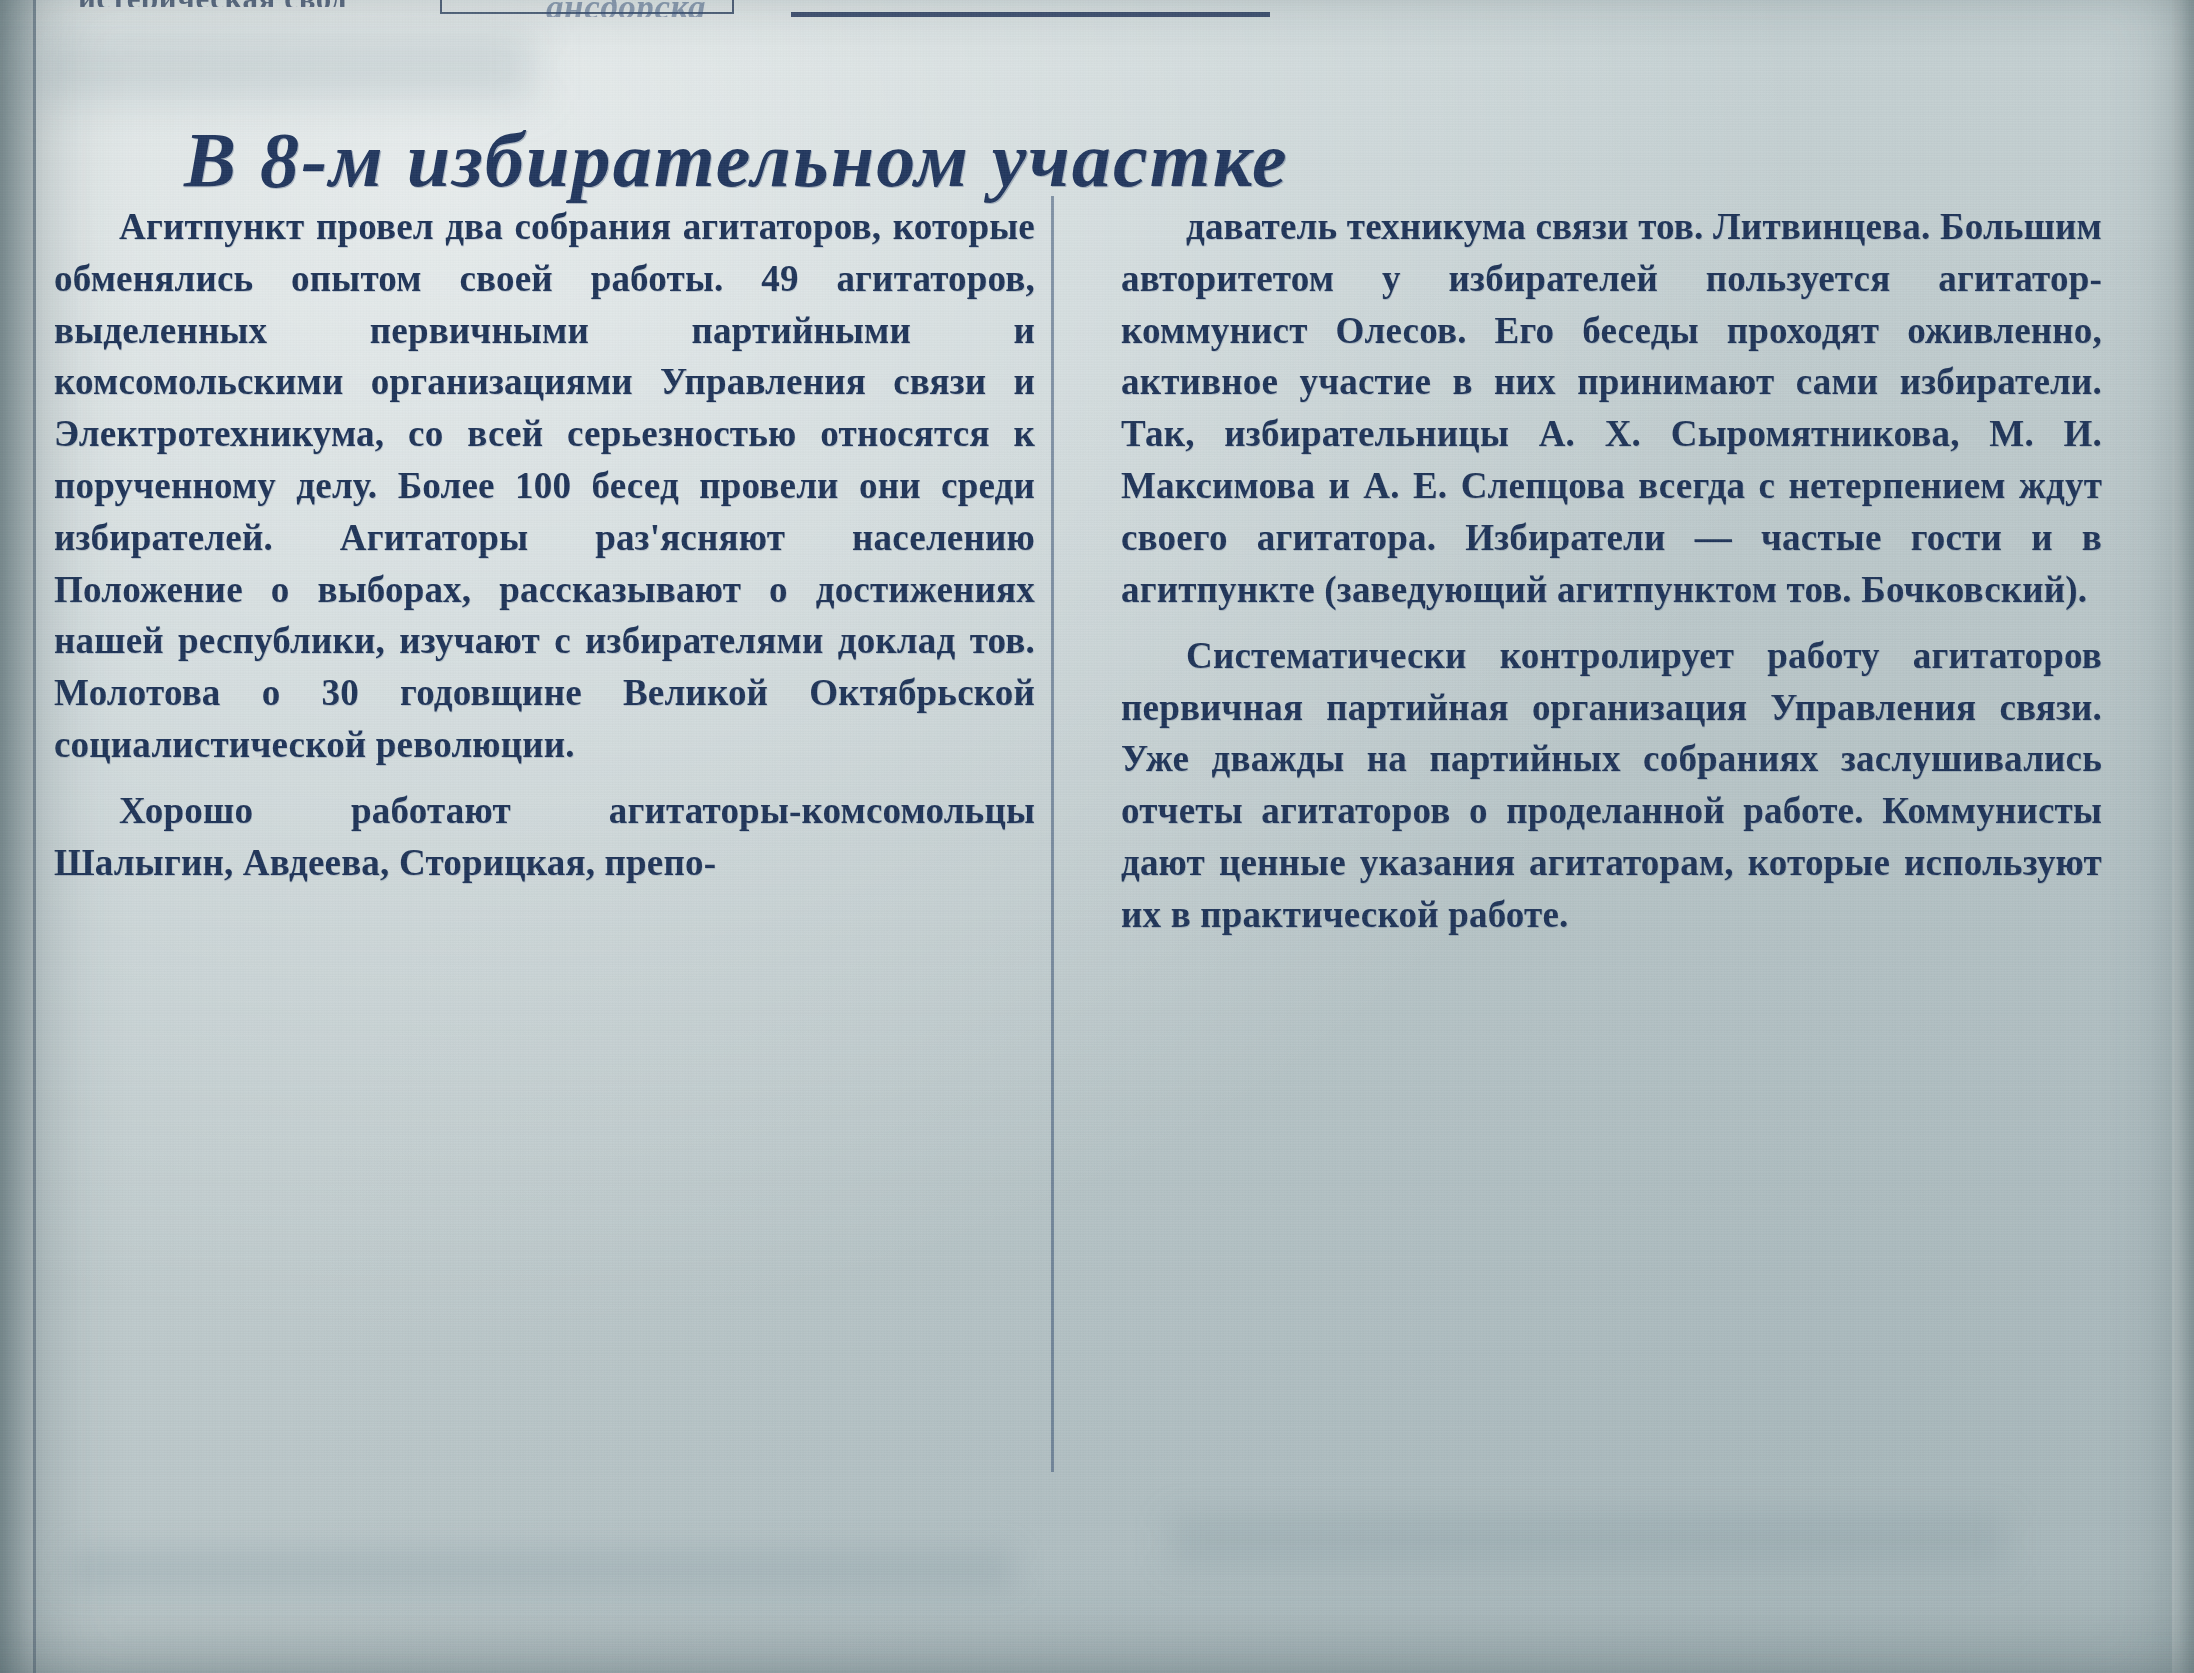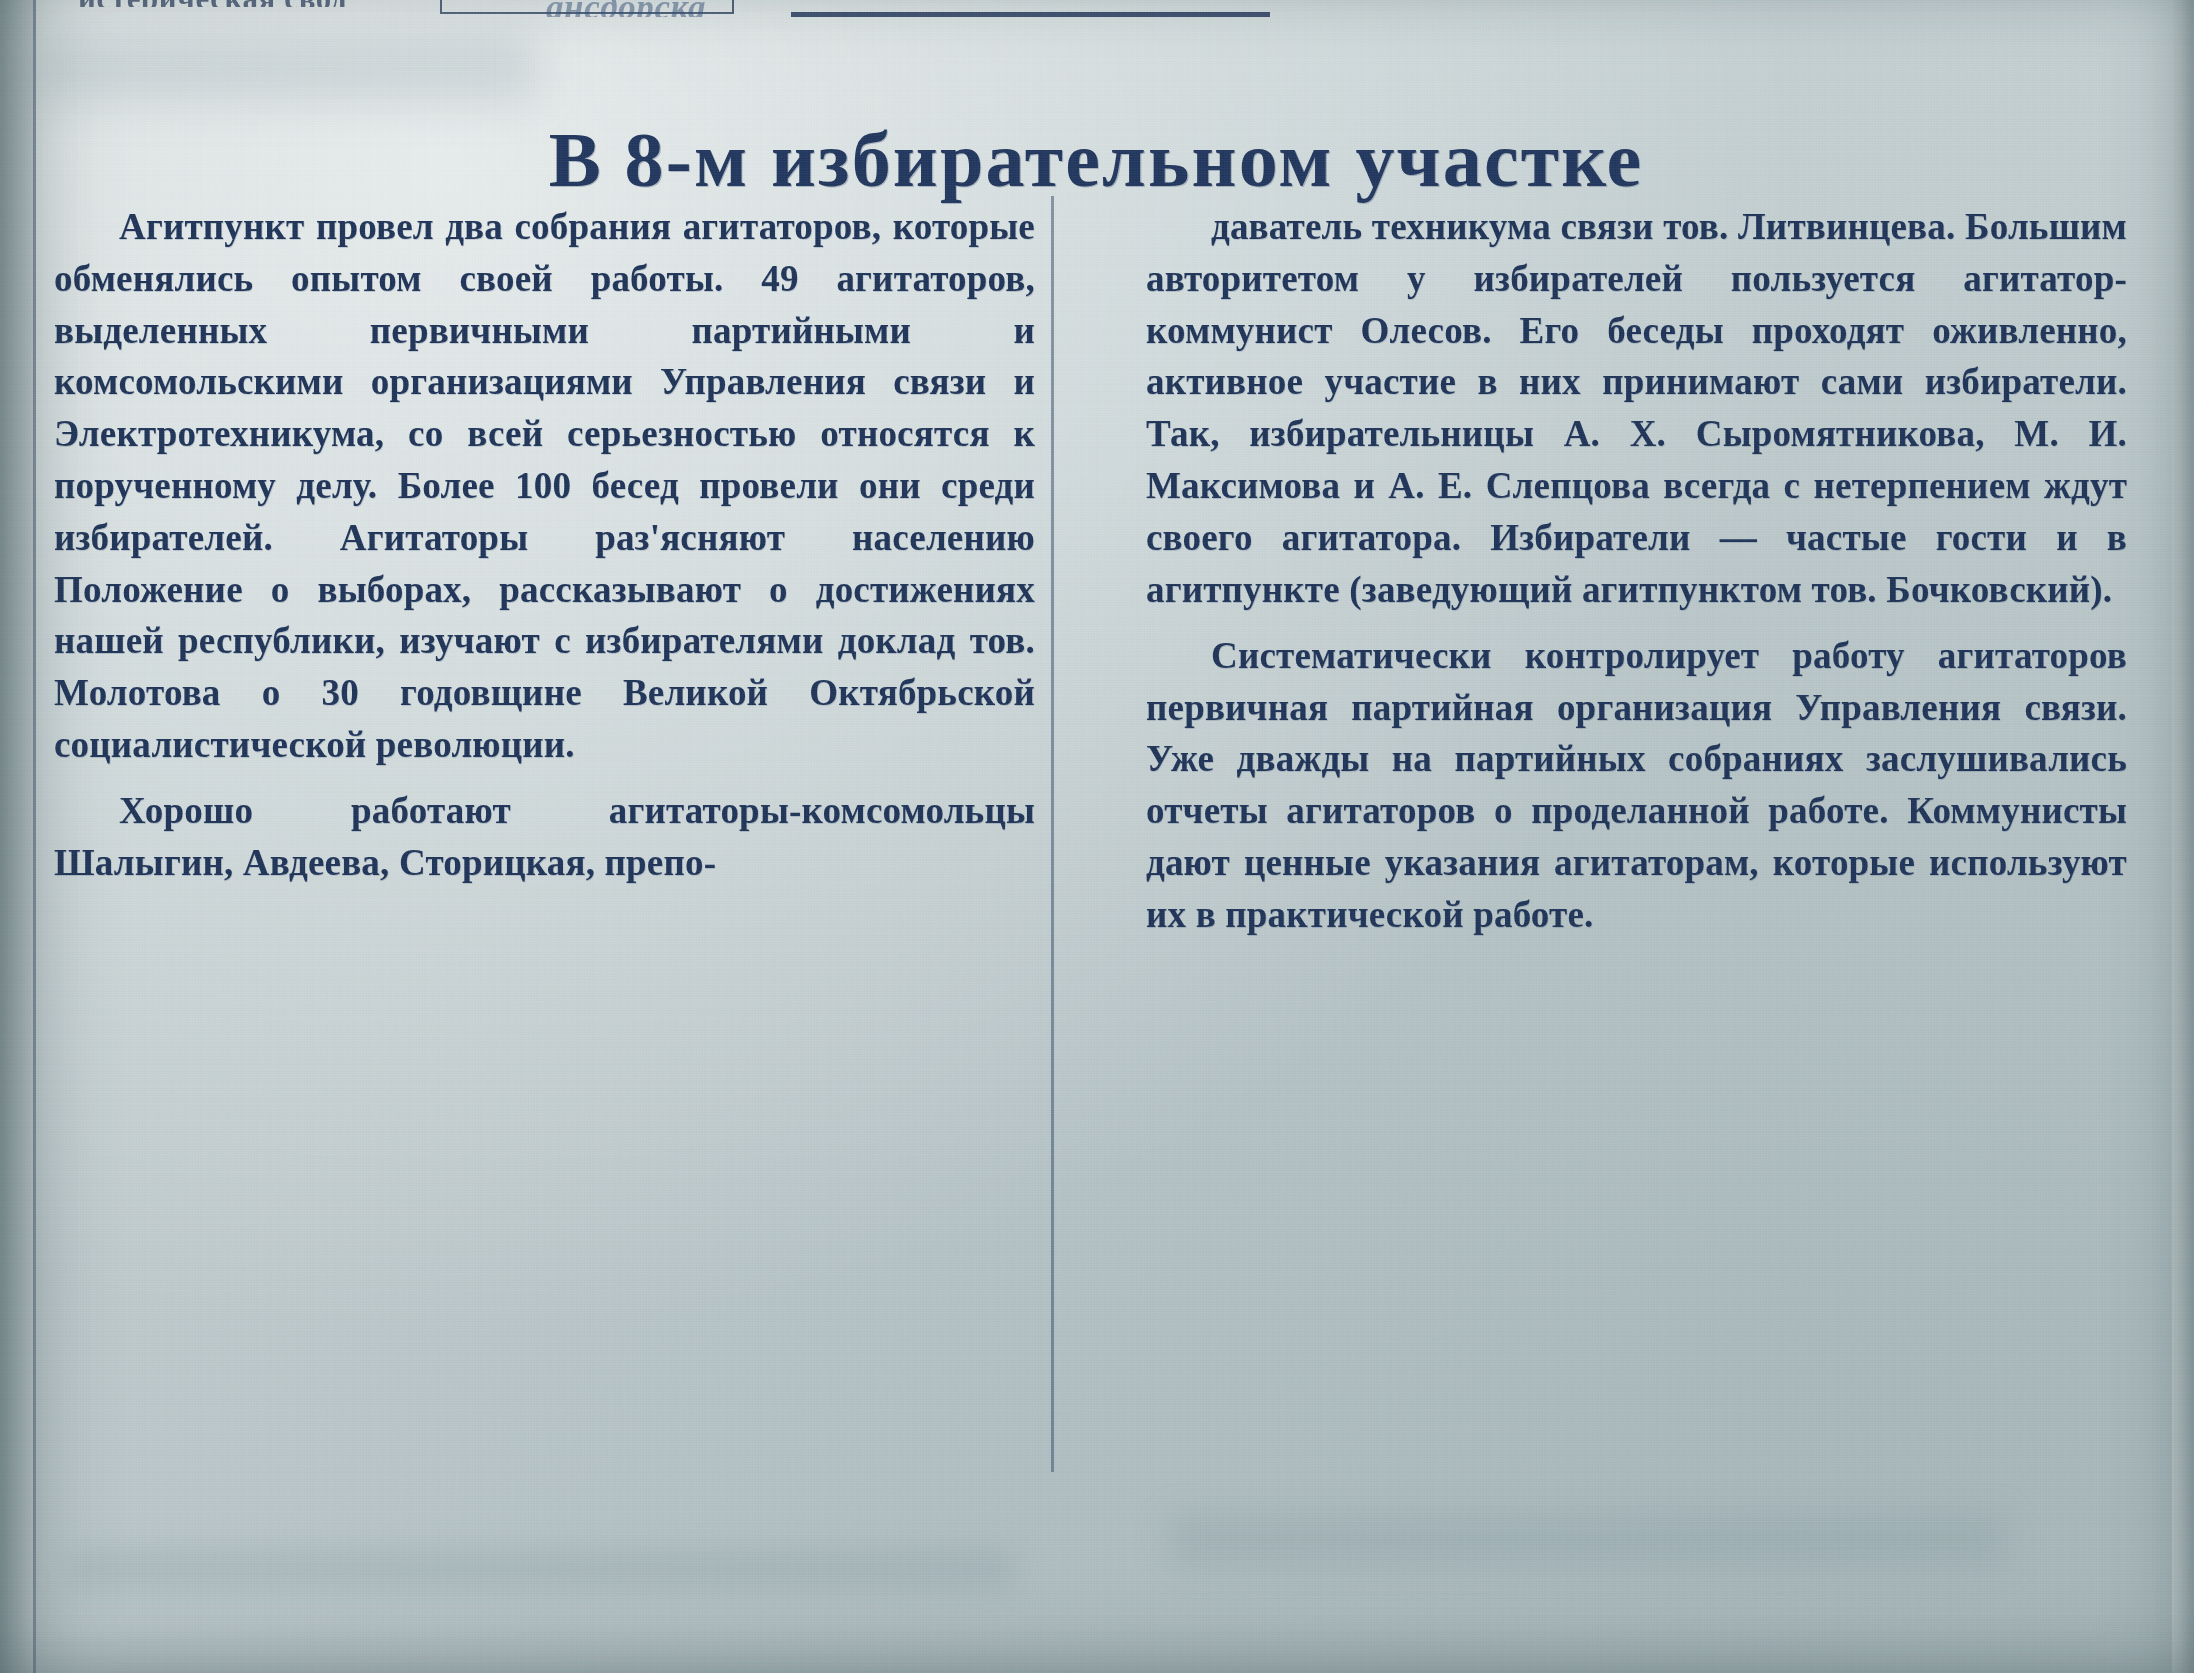--- a/index.html
+++ b/index.html
@@ -126,26 +126,27 @@
     top: -33px;
     width: 290px;
     height: 43px;
     border: 2.8px solid #2b3d5c;
     opacity: 0.8;
   }
 
   
   #headline {
     position: absolute;
-    left: 196px;
+    left: 184px;
     top: 66px;
     width: 1800px;
-    text-align: center;
+    text-align: left;
     color: #21365d;
     font-family: "Liberation Serif", serif;
+    font-style: italic;
     font-weight: 700;
     font-size: 78px;
     line-height: 1.08;
     letter-spacing: 2.2px;
     text-shadow: 1.1px 1.1px 0 rgba(33,54,93,0.28);
   }
 
   
   #columns {
     position: absolute;
@@ -161,21 +162,21 @@
     color: #1e3357;
     font-family: "Liberation Serif", serif;
     font-weight: 700;
     font-size: 37px;
     line-height: 1.40;
     text-align: justify;
     text-justify: inter-word;
     letter-spacing: 0.2px;
   }
   #col-left  { left: 0px; }
-  #col-right { left: 1092px; }
+  #col-right { left: 1067px; }
 
   .col p {
     margin: 0 0 14.5px 0;
     text-indent: 65px;
     text-shadow: 0.6px 0.6px 0 rgba(30,51,87,0.18);
   }
   .col p:last-child { margin-bottom: 0; }
 
   
   #col-divider {

